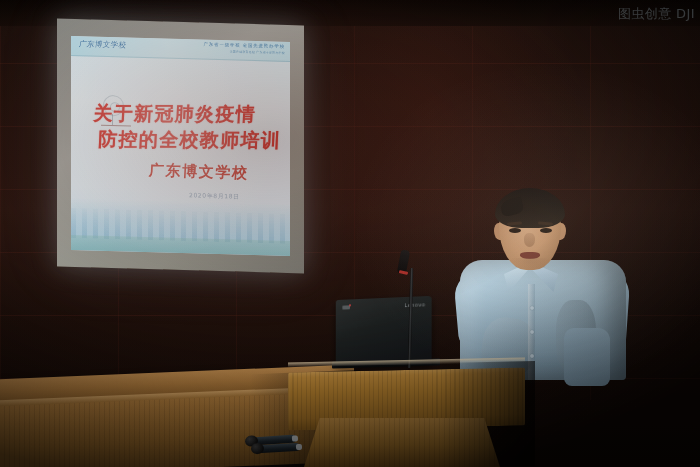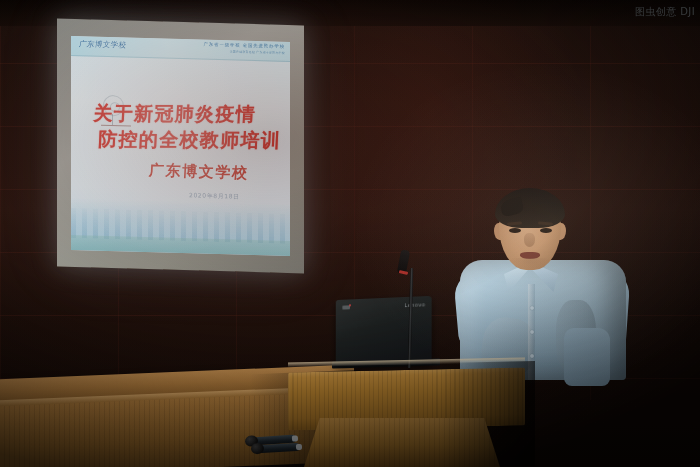--- a/index.html
+++ b/index.html
@@ -417,21 +417,21 @@
   
   .rim{
     position:absolute;left:0;top:0;width:700px;height:467px;
     background:radial-gradient(ellipse 40% 50% at 78% 48%, rgba(255,240,220,.07), rgba(0,0,0,0) 70%);
     pointer-events:none;
   }
 
   
   .watermark{
     position:absolute;right:5px;top:5px;
-    font-size:10px;color:rgba(160,180,190,.30);
+    font-size:13px;color:rgba(160,180,190,.30);
     letter-spacing:.4px;
     font-family:"DejaVu Sans",sans-serif;
     white-space:nowrap;
     padding-left:40px;
   }
 </style>
 </head>
 <body>
 
 <div id="scene">

